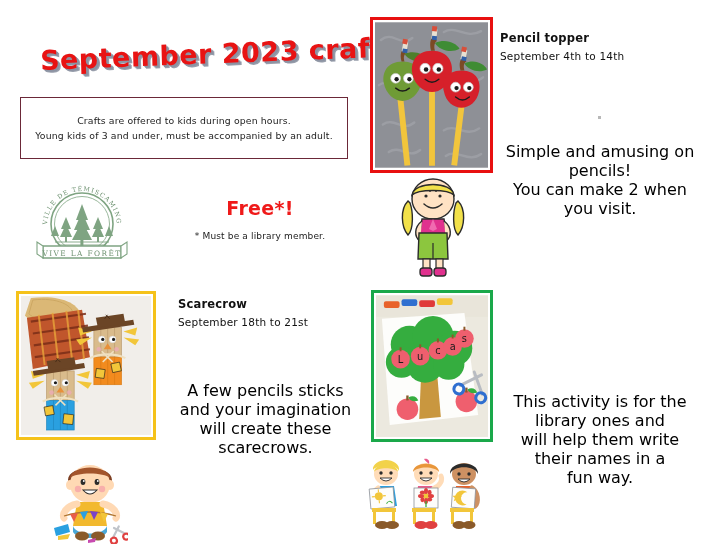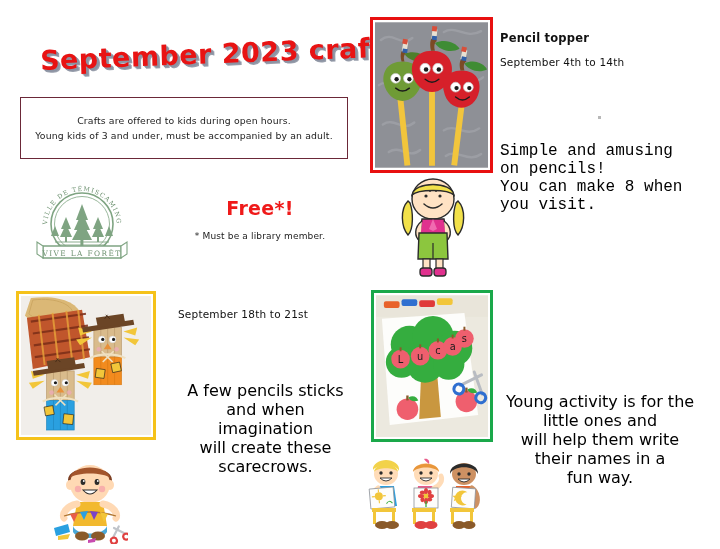--- a/index.html
+++ b/index.html
@@ -68,24 +68,24 @@
     border:3px solid #e81010;background:#fff;padding:2px;}
   #photo-scarecrow{left:16px;top:291px;width:140px;height:149px;
     border:3px solid #f5c21a;background:#fff;padding:2px;}
   #photo-apple-names{left:371px;top:290px;width:122px;height:152px;
     border:3px solid #1aa84a;background:#fff;padding:2px;}
   .photo svg{display:block;width:100%;height:100%;}
 
   
   .sect{position:absolute;}
   .sect .h{font-size:11.5px;font-weight:bold;color:#111;letter-spacing:0.2px;}
-  .sect .d{font-size:10.5px;color:#111;margin-top:11px;letter-spacing:0.2px;}
+  .sect .d{font-size:10.5px;color:#111;margin-top:5px;letter-spacing:0.2px;}
 
   #sect-pencil-topper{left:500px;top:31px;width:200px;}
-  #pencil-topper-body{left:500px;top:142px;width:200px;font-family:Liberation Mono, monospace;}
+  #pencil-topper-body{left:500px;top:142px;width:200px;text-align:center;}
   #faint-dot{left:598px;top:116px;width:3px;height:3px;background:#b8b8b8;}
 
   #sect-scarecrow{left:178px;top:297px;width:175px;}
   #scarecrow-body{left:178px;top:381px;width:175px;text-align:center;}
 
   #sect-apple-names{left:500px;top:305px;width:200px;}
   #apple-names-body{left:500px;top:392px;width:200px;text-align:center;}
 
   
   #clipart-girl{left:396px;top:171px;width:74px;height:108px;}
@@ -212,21 +212,21 @@
     </svg>
   </div>
 
   <div class="sect" id="sect-pencil-topper">
     <div class="h">Pencil topper</div>
     <div class="d">September 4th to 14th</div>
   </div>
   <div class="abs" id="faint-dot"></div>
   <div class="abs" id="pencil-topper-body">
     <div class="body">Simple and amusing on pencils!</div>
-    <div class="body">You can make 8 when you visit.</div>
+    <div class="body">You can make 2 when you visit.</div>
   </div>
 
   <div class="abs clipart" id="clipart-girl">
     <svg viewBox="0 0 74 108" xmlns="http://www.w3.org/2000/svg">
       <g stroke="#2b2b2b" stroke-width="1.4">
 
         <path d="M12,30 C4,38 5,56 12,64 C18,58 17,40 14,32 Z" fill="#f2e14a"></path>
         <path d="M62,30 C70,38 69,56 62,64 C56,58 57,40 60,32 Z" fill="#f2e14a"></path>
 
         <ellipse cx="37" cy="28" rx="21" ry="20" fill="#ffe2c4"></ellipse>
@@ -349,25 +349,26 @@
         </g>
         <path d="M-4,41 C6,36 22,36 32,41" stroke="#efe0c0" stroke-width="2.2" fill="none"></path>
         <path d="M14,40 L8,34 M14,40 L20,34 M14,40 L9,45 M14,40 L19,45" stroke="#efe0c0" stroke-width="1.6" fill="none"></path>
         <rect x="-2" y="46" width="9" height="9" fill="#f2c63a" stroke="#1b1b1b" stroke-width="0.6" transform="rotate(-10 2 50)"></rect>
         <rect x="17" y="54" width="10" height="10" fill="#f2c63a" stroke="#1b1b1b" stroke-width="0.6" transform="rotate(6 22 59)"></rect>
       </g>
     </svg>
   </div>
 
   <div class="sect" id="sect-scarecrow">
+    <div class="h">Scarecrow</div>
     <div class="d">September 18th to 21st</div>
   </div>
   <div class="abs" id="scarecrow-body">
     <div class="body">A few pencils sticks</div>
-    <div class="body">and when imagination</div>
+    <div class="body">and your imagination</div>
     <div class="body">will create these scarecrows.</div>
   </div>
 
   <div class="photo" id="photo-apple-names">
     <svg viewBox="0 0 114 144" xmlns="http://www.w3.org/2000/svg">
       <rect width="114" height="144" fill="#e9e5da"></rect>
       <rect x="0" y="22" width="114" height="122" fill="#ece9df"></rect>
 
       <g>
         <rect x="8" y="6" width="16" height="7" rx="2" fill="#e8622a"></rect>
@@ -431,21 +432,21 @@
       <g transform="translate(100,78) rotate(22)">
         <path d="M0,0 L16,18" stroke="#b8bcc2" stroke-width="3" stroke-linecap="round"></path>
         <path d="M8,0 L-8,18" stroke="#b8bcc2" stroke-width="3" stroke-linecap="round"></path>
         <circle cx="16" cy="22" r="5" fill="none" stroke="#2f6fd0" stroke-width="3.2"></circle>
         <circle cx="-8" cy="22" r="5" fill="none" stroke="#2f6fd0" stroke-width="3.2"></circle>
       </g>
     </svg>
   </div>
 
   <div class="abs" id="apple-names-body">
-    <div class="body">Young activity is for the little ones and</div>
+    <div class="body">This activity is for the library ones and</div>
     <div class="body">will help them write their names in a</div>
     <div class="body">fun way.</div>
   </div>
 
   <div class="abs clipart" id="clipart-crafty-kid">
     <svg viewBox="0 0 76 86" xmlns="http://www.w3.org/2000/svg">
 
       <path d="M16,22 C16,6 60,6 60,22 L60,30 C56,22 20,22 16,30 Z" fill="#7d3f22"></path>
       <ellipse cx="38" cy="26" rx="20" ry="19" fill="#ffd9b4"></ellipse>
       <path d="M18,20 C20,6 56,6 58,20 C52,14 24,14 18,20 Z" fill="#a3552c"></path>

